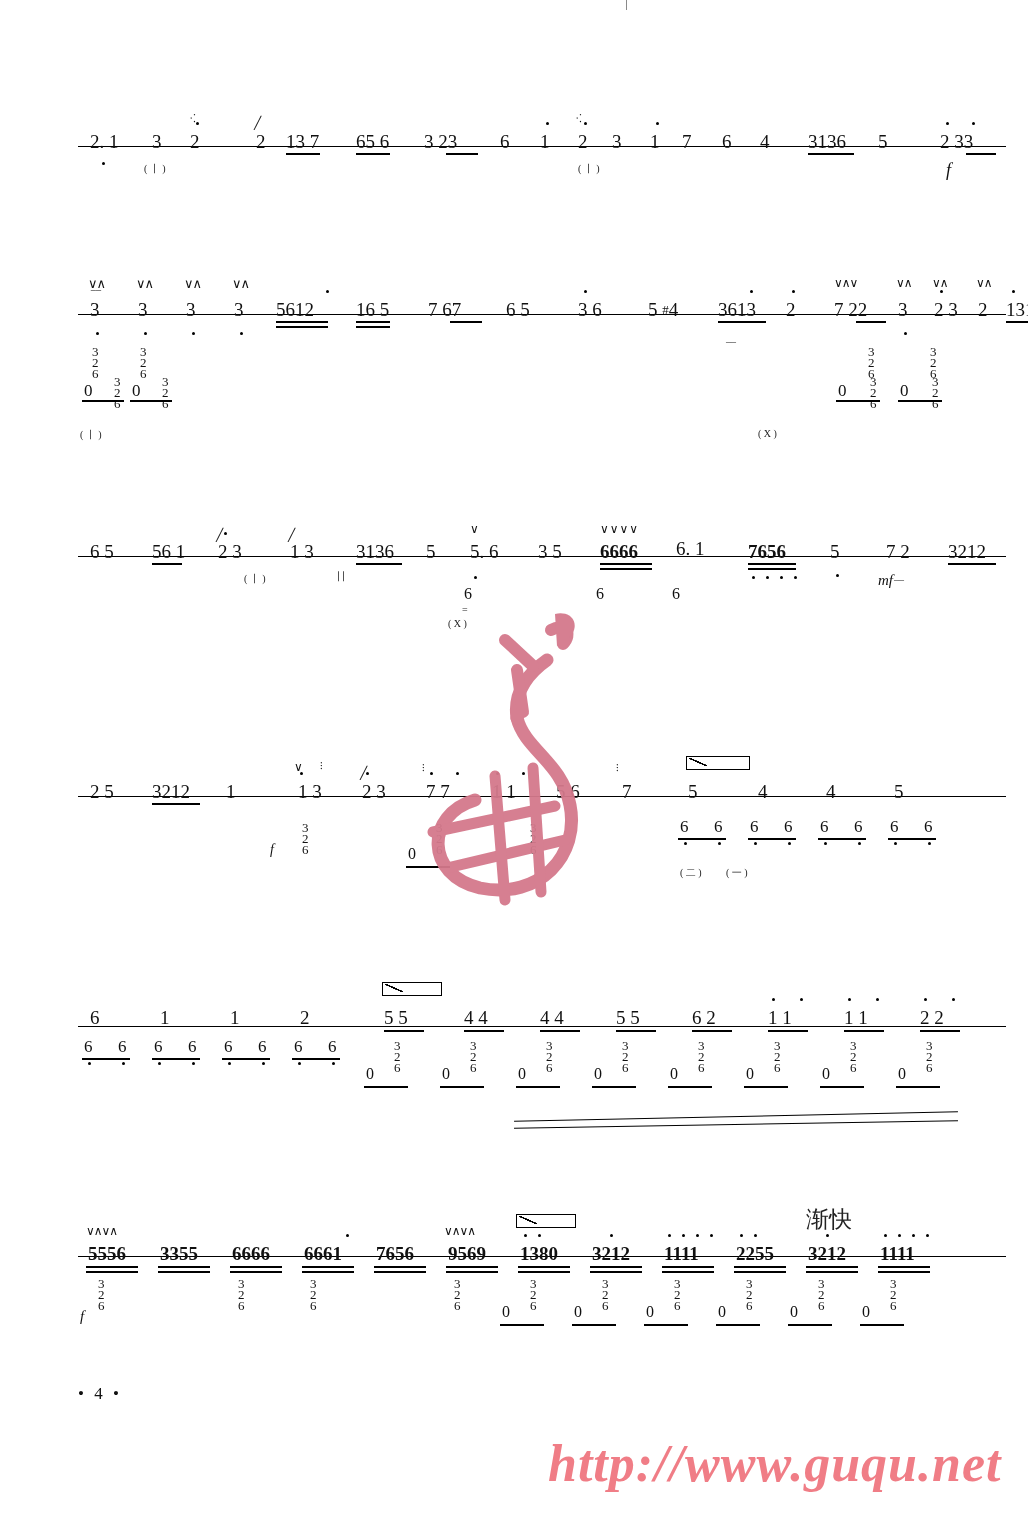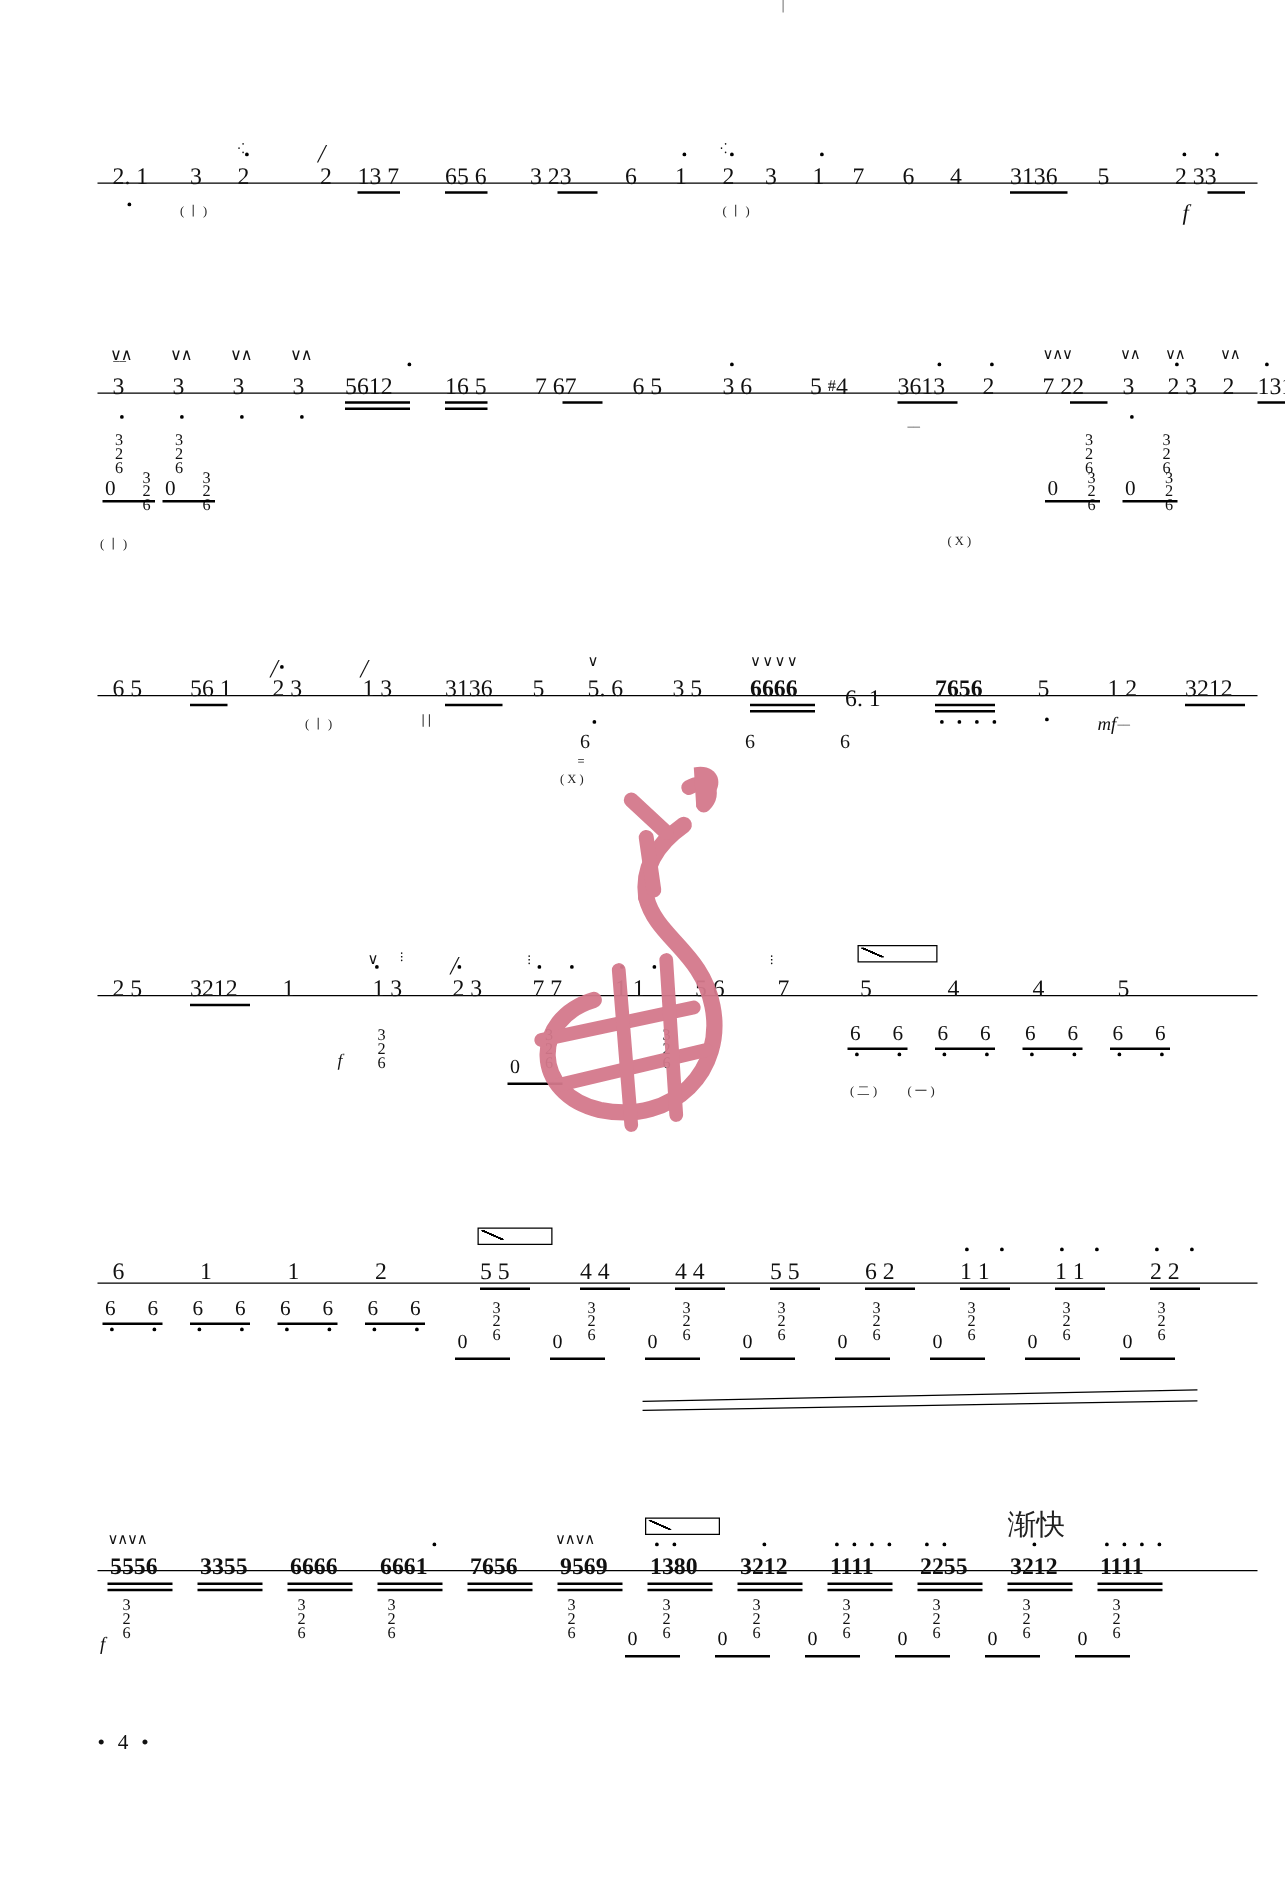--- a/index.html
+++ b/index.html
@@ -273,34 +273,34 @@
       <div class="zig" style="left:392px;top:-8px;font-size:12px;">∨</div>
       <div class="dimdot" style="left:396px;top:46px;"></div>
 
       <div class="grp" style="left:460px;top:12px;">3 5</div>
 
       <div class="grp" style="left:522px;top:12px;font-weight:bold;">6666</div>
       <div class="beam" style="left:522px;top:33px;width:52px;"></div>
       <div class="beam2" style="left:522px;top:38px;width:52px;"></div>
       <div class="zig" style="left:522px;top:-8px;font-size:12px;letter-spacing:1px;">∨∨∨∨</div>
 
-      <div class="grp" style="left:598px;top:20px;">6. 1</div>
+      <div class="grp" style="left:598px;top:9px;">6. 1</div>
 
       <div class="grp" style="left:670px;top:12px;font-weight:bold;">7656</div>
       <div class="beam" style="left:670px;top:33px;width:48px;"></div>
       <div class="beam2" style="left:670px;top:38px;width:48px;"></div>
       <div class="dimdot" style="left:674px;top:46px;"></div>
       <div class="dimdot" style="left:688px;top:46px;"></div>
       <div class="dimdot" style="left:702px;top:46px;"></div>
       <div class="dimdot" style="left:716px;top:46px;"></div>
 
       <div class="grp" style="left:752px;top:12px;">5</div>
       <div class="dimdot" style="left:758px;top:44px;"></div>
 
-      <div class="grp" style="left:808px;top:12px;">1 2</div>
+      <div class="grp" style="left:808px;top:12px;">7 2</div>
       <div class="grp" style="left:870px;top:12px;">3212</div>
       <div class="beam" style="left:870px;top:33px;width:48px;"></div>
       <div class="dyn" style="left:800px;top:42px;font-size:15px;">mf</div>
       <div class="anno" style="left:816px;top:44px;">––</div>
 
       <div class="anno" style="left:166px;top:42px;">( 丨 )</div>
       <div class="anno" style="left:258px;top:40px;">∣∣</div>
 
       <div class="grp" style="left:386px;top:56px;font-size:16px;">6</div>
       <div class="anno" style="left:384px;top:74px;">=</div>
@@ -683,14 +683,15 @@
       </g>
       <g stroke="#d4798c" stroke-width="12" stroke-linecap="round" fill="none">
         <path d="M100 40 L128 66"></path>
         <path d="M146 30 C160 22 168 34 158 44"></path>
         <path d="M112 70 L118 112"></path>
       </g>
       <path d="M150 14 C168 10 176 26 164 38 L152 46 Z" fill="#d4798c"></path>
     </svg>
   </div>
 
+  <div class="wm">http://www.guqu.net</div>
 
 </div>
 
 </body></html>

